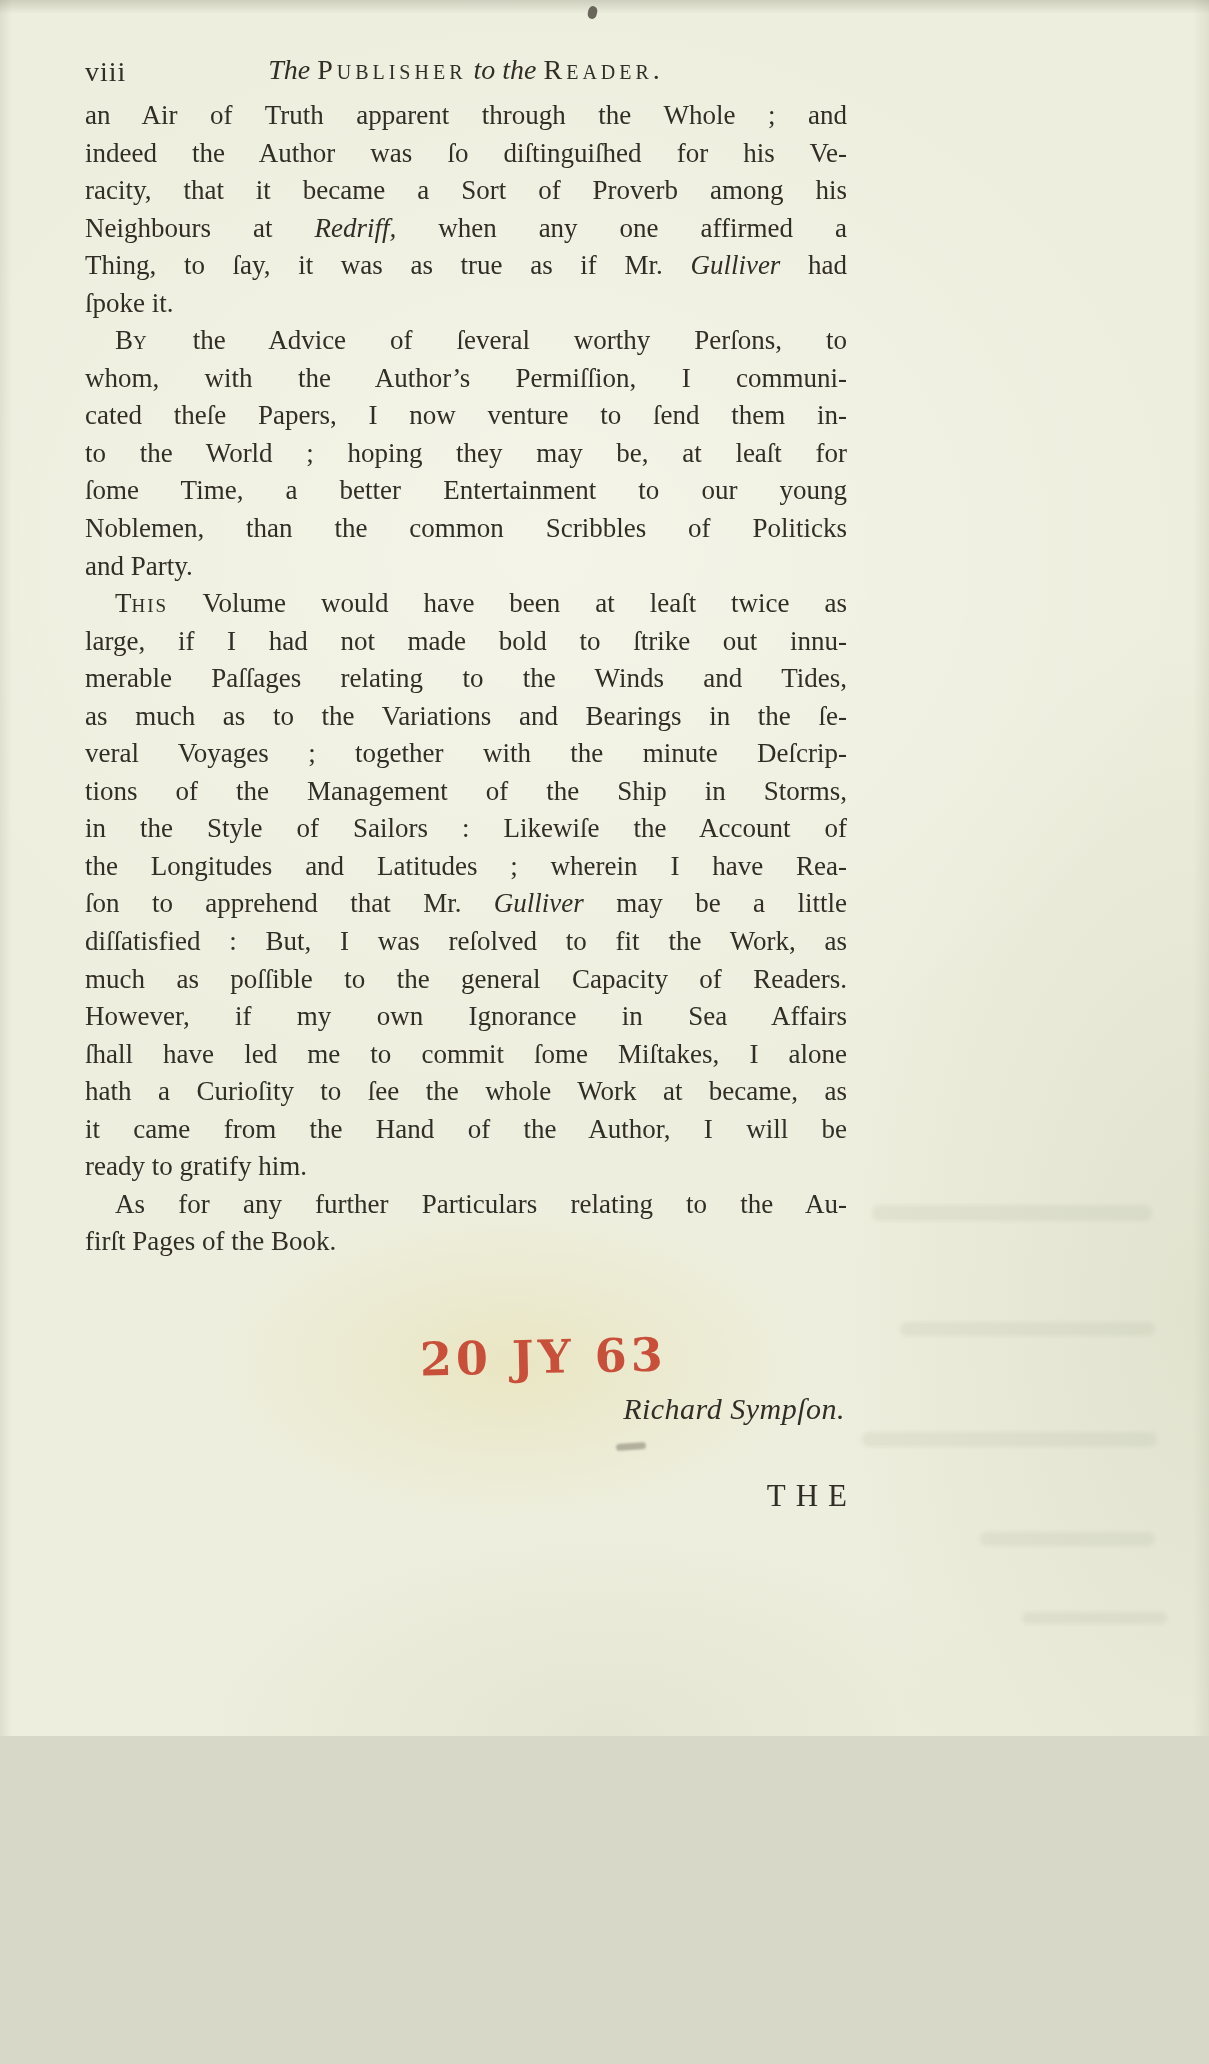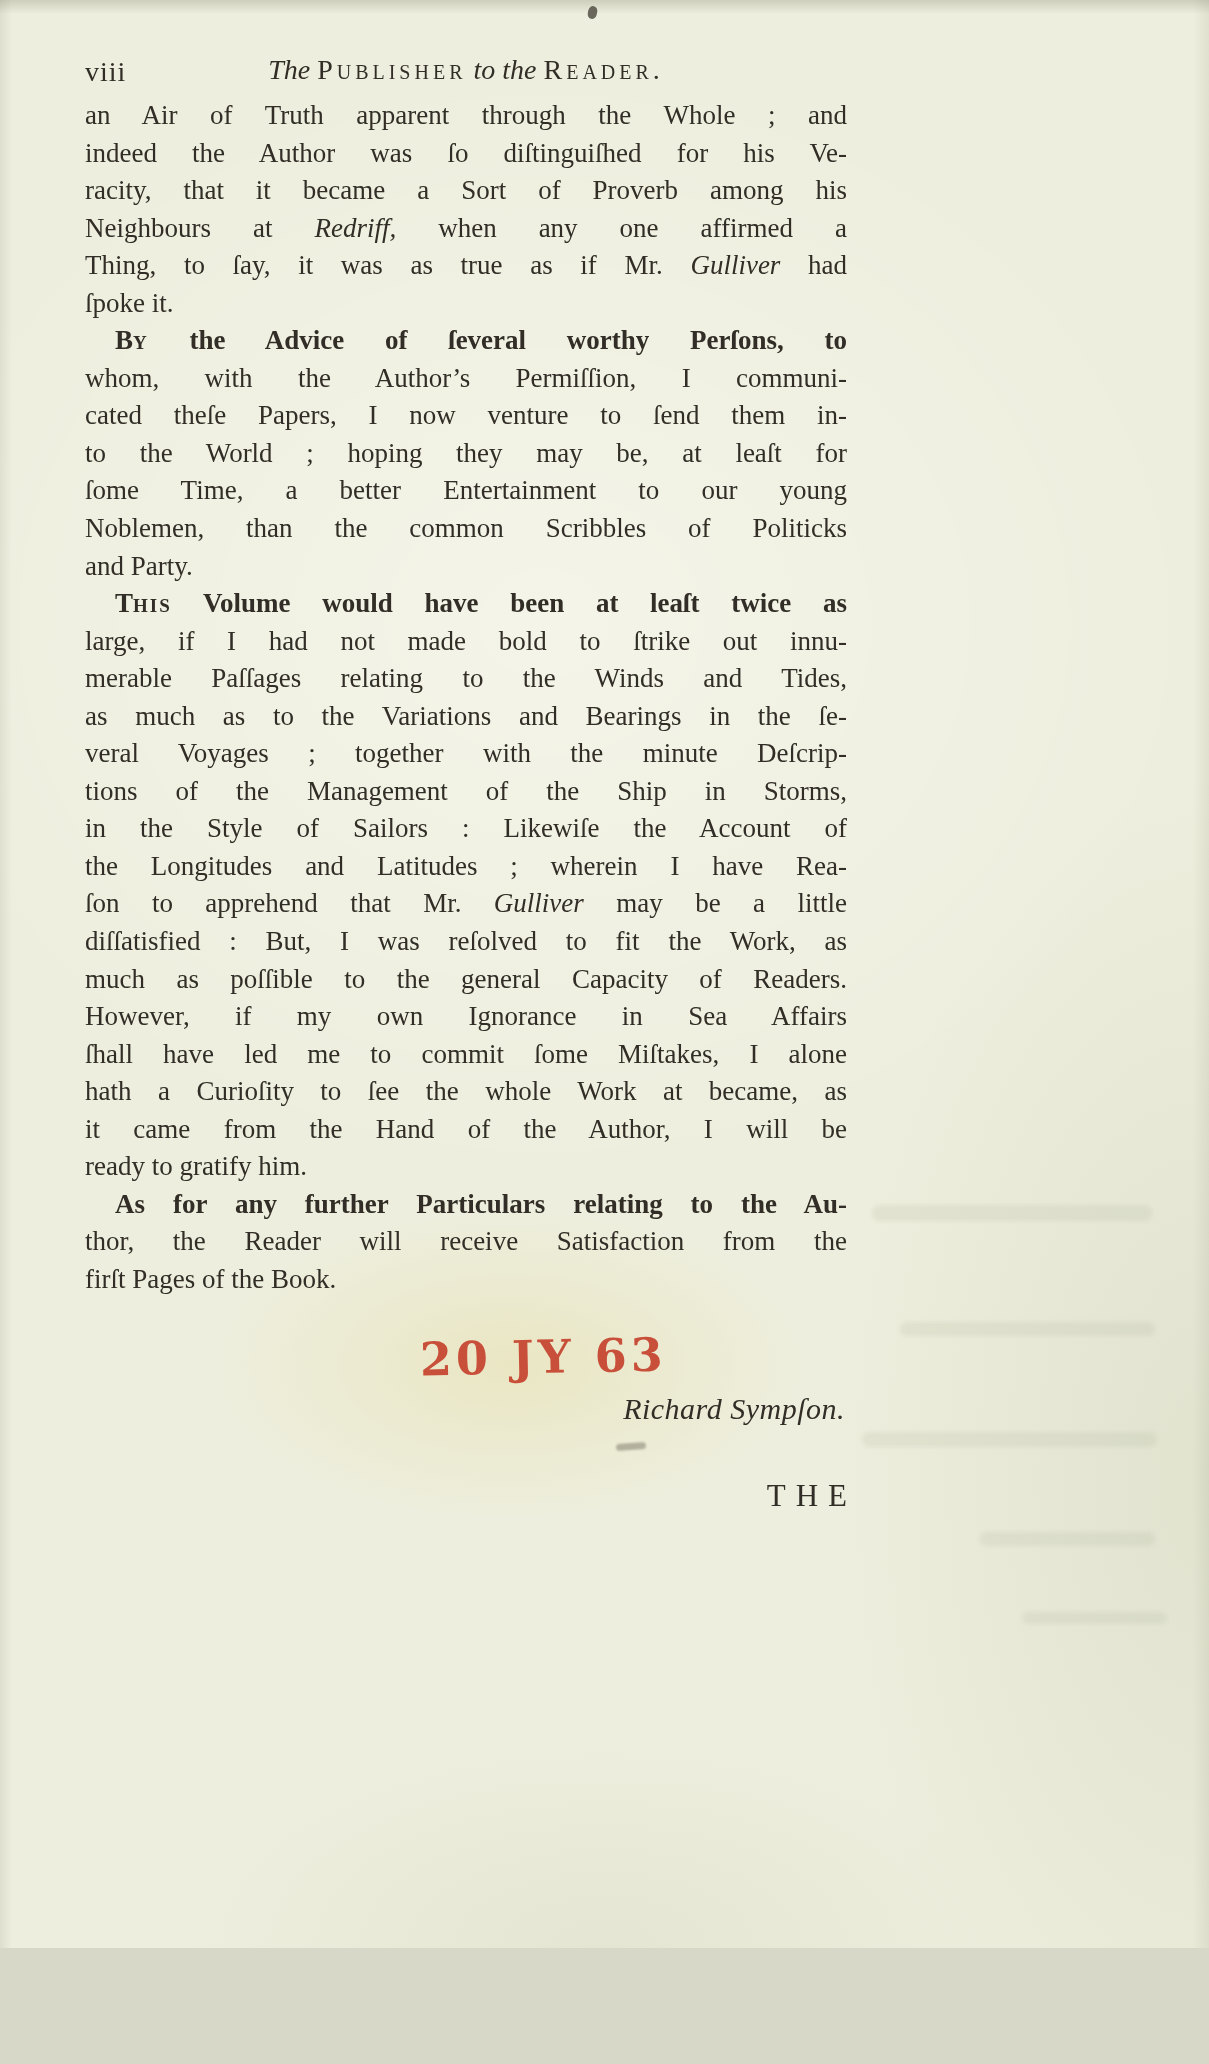--- a/index.html
+++ b/index.html
@@ -1,19 +1,19 @@
 <!DOCTYPE html>
 <html><head>
 <meta charset="utf-8">
 <style>
   html,body{margin:0;padding:0;background:#d8d8c8;}
   .page{
     position:relative;
     width:1209px;
-    height:1948px;
+    height:1736px;
     overflow:hidden;
     background-color:#edeedd;
     background-image:
       radial-gradient(ellipse 420px 220px at 510px 1365px, rgba(222,198,92,0.20), rgba(222,198,92,0) 70%),
       radial-gradient(ellipse 900px 760px at 45% 32%, rgba(255,255,250,0.40), rgba(255,255,250,0) 75%),
       radial-gradient(ellipse 520px 980px at 100% 76%, rgba(148,158,118,0.14), rgba(148,158,118,0) 72%),
       radial-gradient(ellipse 600px 300px at 50% 100%, rgba(150,150,115,0.10), rgba(150,150,115,0) 70%),
       linear-gradient(180deg, rgba(80,80,60,0.20) 0px, rgba(80,80,60,0) 14px),
       linear-gradient(90deg, rgba(80,80,60,0.10) 0px, rgba(80,80,60,0) 12px),
       linear-gradient(270deg, rgba(100,110,80,0.10) 0px, rgba(100,110,80,0) 16px);
@@ -23,21 +23,21 @@
   .header{position:absolute; top:54px; left:85px; width:762px; height:38px;}
   .folio{position:absolute; left:0; top:2px; font-size:28px; letter-spacing:1px;}
   .header-title{text-align:center; font-size:28px; white-space:nowrap;}
   .it{font-style:italic;}
   .sc{font-variant:small-caps; letter-spacing:2px;margin-top:17px;}
   .header-title .sc{letter-spacing:4px;}
   .text-block{position:absolute; left:85px; top:97px; width:762px; font-size:27px;}
   .paragraph{margin:0;}
   .line{height:37.55px; line-height:37.55px;}
   .line.just{text-align:justify; text-align-last:justify;}
-  .line.ind{text-indent:30px;font-weight:bold;}
+  .line.ind{text-indent:30px;}
   .stamp{
     position:absolute; left:420px; top:1330px;
     font-family:"DejaVu Serif","Liberation Serif",serif;
     font-size:46px; font-weight:bold; letter-spacing:4px;
     transform:rotate(-1.2deg); opacity:0.88;
   }
   .signature{position:absolute; top:1392px; right:364px; font-size:30px; font-style:italic; letter-spacing:0.5px;}
   .catchword{position:absolute; top:1478px; right:352px; font-size:31px; letter-spacing:10px;}
   .ink-mark{position:absolute; left:588px; top:6px; width:9px; height:13px; background:#4a453c; border-radius:50%/40%; transform:rotate(12deg); opacity:.8;}
   .pen-mark{position:absolute; left:616px; top:1443px; width:30px; height:7px; background:rgba(70,66,54,0.35); border-radius:4px; filter:blur(1px); transform:rotate(-4deg);}
@@ -91,21 +91,20 @@
         <div class="line just"><span>diſſatisfied : But, I was reſolved to fit the Work, as</span></div>
         <div class="line just"><span>much as poſſible to the general Capacity of Readers.</span></div>
         <div class="line just"><span>However, if my own Ignorance in Sea Affairs</span></div>
         <div class="line just"><span>ſhall have led me to commit ſome Miſtakes, I alone</span></div>
         <div class="line just"><span>hath a Curioſity to ſee the whole Work at became, as</span></div>
         <div class="line just"><span>it came from the Hand of the Author, I will be</span></div>
         <div class="line"><span>ready to gratify him.</span></div>
       </div>
       <div class="paragraph">
         <div class="line just ind"><span>As for any further Particulars relating to the Au-</span></div>
-        <div class="line just"><span>thor, the Reader will receive Satisfaction from the</span></div>
         <div class="line"><span>firſt Pages of the Book.</span></div>
       </div>
     </div>
 
   <div class="stamp" style="color: rgb(196, 59, 38);">20 JY 63</div>
 
   <div class="signature">Richard Sympſon.</div>
 
   <div class="pen-mark"></div>
 

